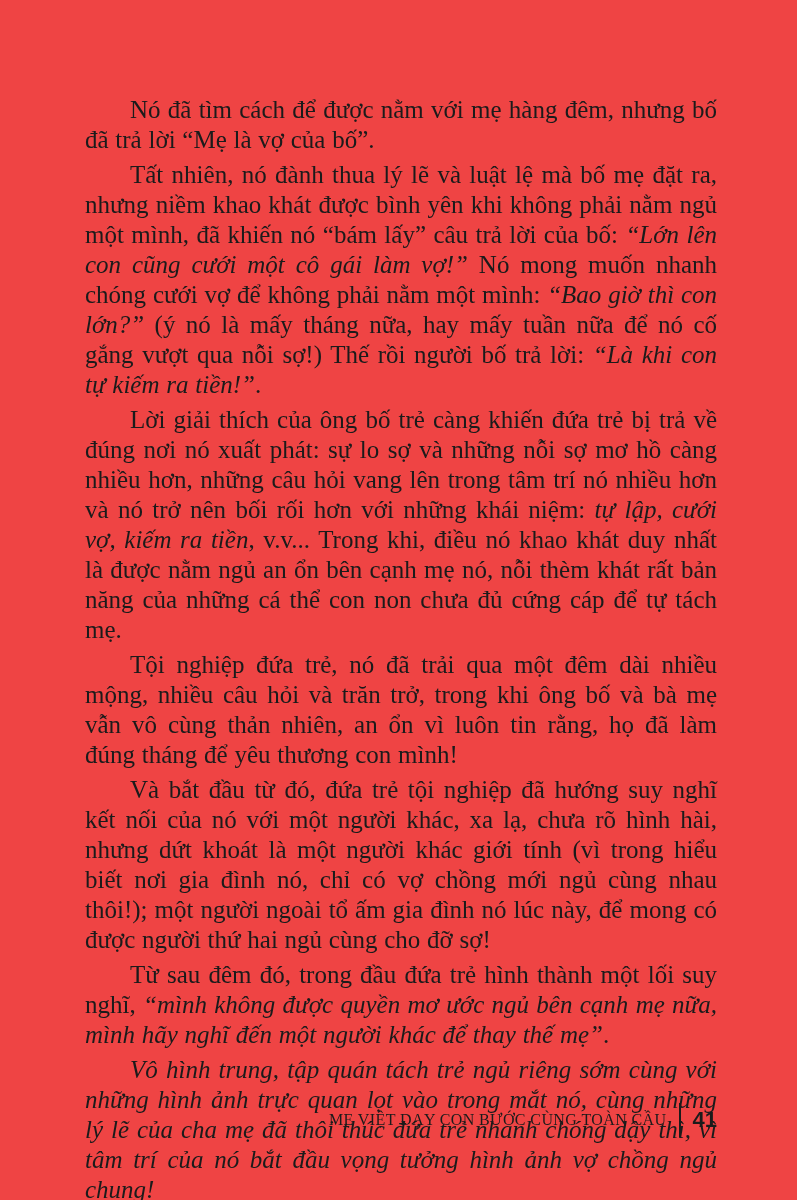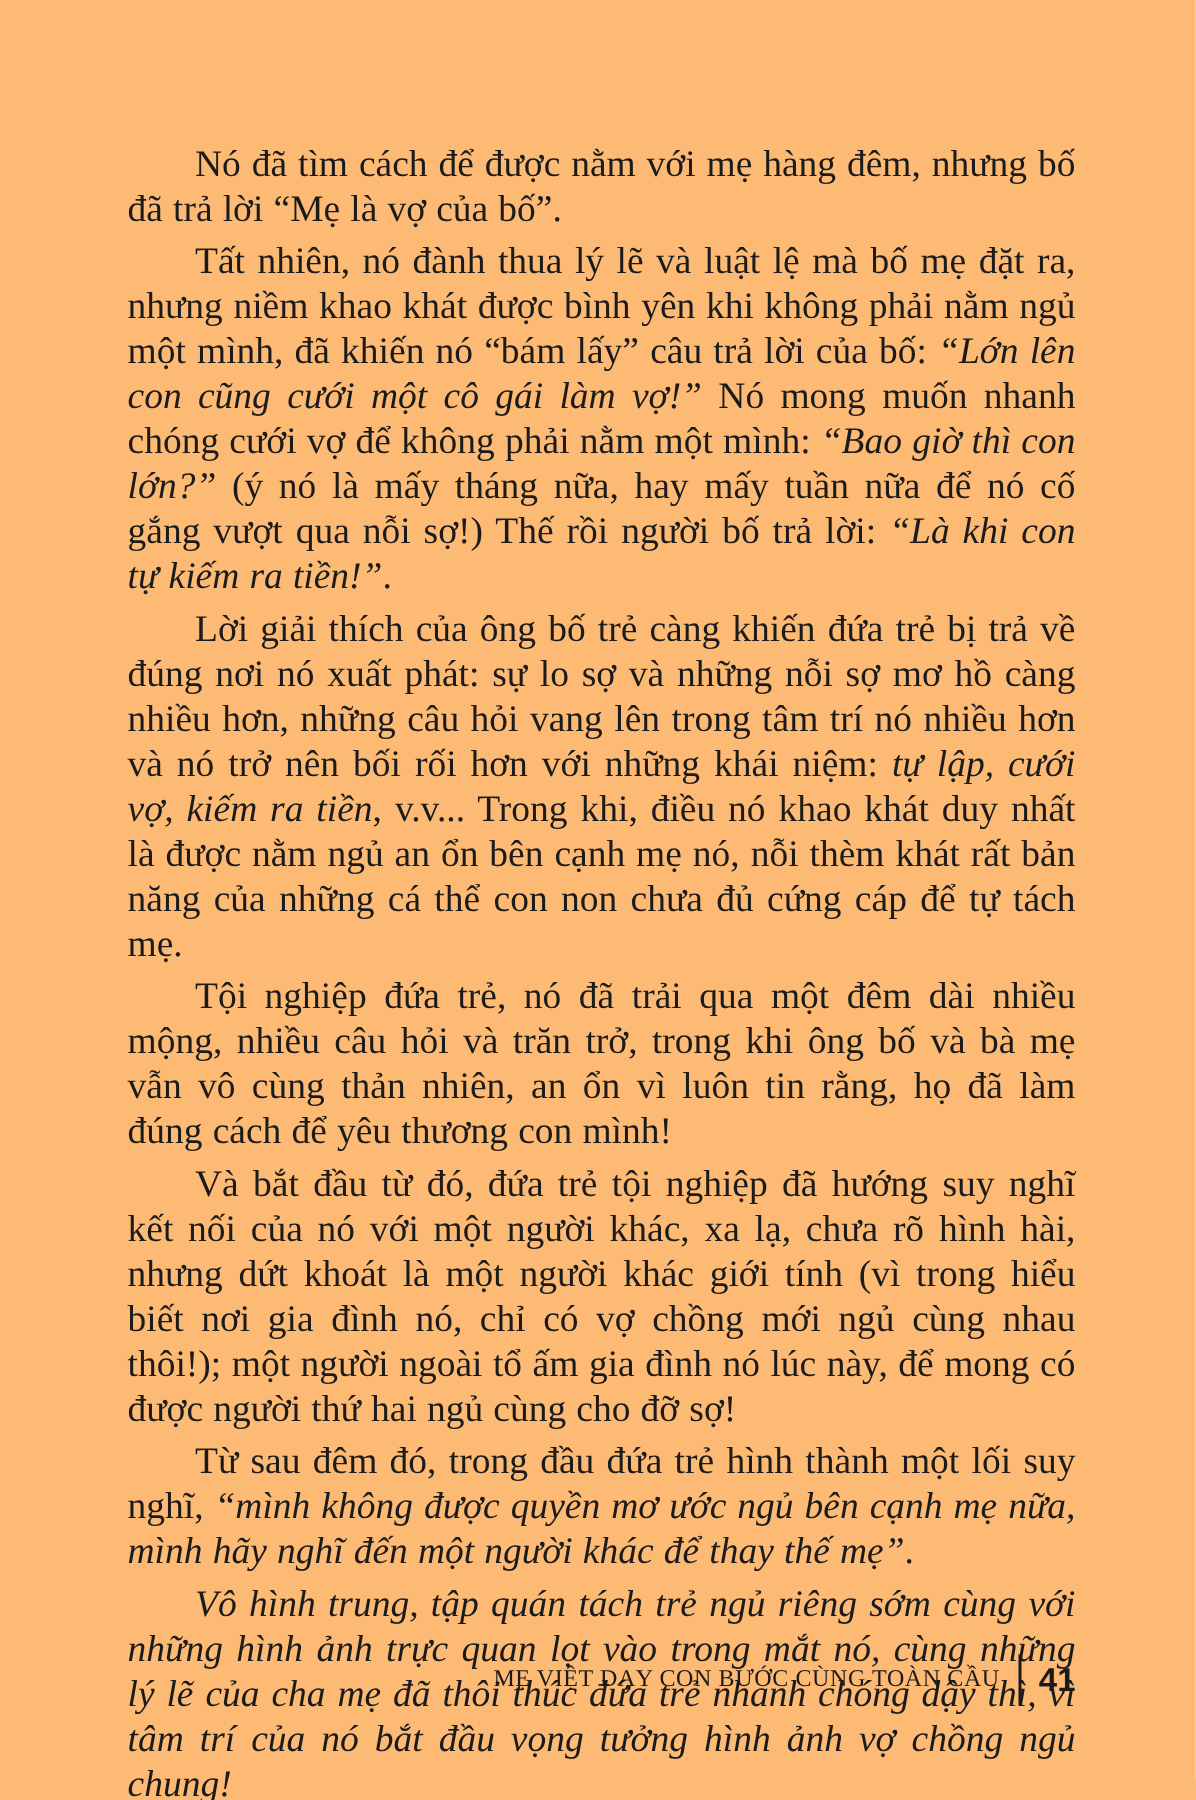--- a/index.html
+++ b/index.html
@@ -10,21 +10,21 @@
       width: 797px;
       height: 1200px;
       background: #ffffff;
       font-family: "Liberation Serif", serif;
       color: #1b1b1b;
     }
     .page {
       position: relative;
       width: 797px;
       height: 1200px;
-      background: #fdba74;
+      background: #ef4444;
       overflow: hidden;
     }
     .content {
       position: absolute;
       left: 85px;
       top: 95px;
       width: 632px;
     }
     .para {
       margin: 0 0 5px 0;
@@ -71,21 +71,21 @@
     }
   </style>
 </head>
 <body>
 
 <div class="page">
   <main class="content">
       <p class="para"><span>Nó đã tìm cách để được nằm với mẹ hàng đêm, nhưng bố đã trả lời “Mẹ là vợ của bố”.</span></p>
       <p class="para"><span>Tất nhiên, nó đành thua lý lẽ và luật lệ mà bố mẹ đặt ra, nhưng niềm khao khát được bình yên khi không phải nằm ngủ một mình, đã khiến nó “bám lấy” câu trả lời của bố: </span><span class="it">“Lớn lên con cũng cưới một cô gái làm vợ!”</span><span> Nó mong muốn nhanh chóng cưới vợ để không phải nằm một mình: </span><span class="it">“Bao giờ thì con lớn?”</span><span> (ý nó là mấy tháng nữa, hay mấy tuần nữa để nó cố gắng vượt qua nỗi sợ!) Thế rồi người bố trả lời: </span><span class="it">“Là khi con tự kiếm ra tiền!”</span><span>.</span></p>
       <p class="para"><span>Lời giải thích của ông bố trẻ càng khiến đứa trẻ bị trả về đúng nơi nó xuất phát: sự lo sợ và những nỗi sợ mơ hồ càng nhiều hơn, những câu hỏi vang lên trong tâm trí nó nhiều hơn và nó trở nên bối rối hơn với những khái niệm: </span><span class="it">tự lập, cưới vợ, kiếm ra tiền</span><span>, v.v... Trong khi, điều nó khao khát duy nhất là được nằm ngủ an ổn bên cạnh mẹ nó, nỗi thèm khát rất bản năng của những cá thể con non chưa đủ cứng cáp để tự tách mẹ.</span></p>
-      <p class="para"><span>Tội nghiệp đứa trẻ, nó đã trải qua một đêm dài nhiều mộng, nhiều câu hỏi và trăn trở, trong khi ông bố và bà mẹ vẫn vô cùng thản nhiên, an ổn vì luôn tin rằng, họ đã làm đúng cách để yêu thương con mình!</span></p>
+      <p class="para"><span>Tội nghiệp đứa trẻ, nó đã trải qua một đêm dài nhiều mộng, nhiều câu hỏi và trăn trở, trong khi ông bố và bà mẹ vẫn vô cùng thản nhiên, an ổn vì luôn tin rằng, họ đã làm đúng tháng để yêu thương con mình!</span></p>
       <p class="para"><span>Và bắt đầu từ đó, đứa trẻ tội nghiệp đã hướng suy nghĩ kết nối của nó với một người khác, xa lạ, chưa rõ hình hài, nhưng dứt khoát là một người khác giới tính (vì trong hiểu biết nơi gia đình nó, chỉ có vợ chồng mới ngủ cùng nhau thôi!); một người ngoài tổ ấm gia đình nó lúc này, để mong có được người thứ hai ngủ cùng cho đỡ sợ!</span></p>
       <p class="para"><span>Từ sau đêm đó, trong đầu đứa trẻ hình thành một lối suy nghĩ, </span><span class="it">“mình không được quyền mơ ước ngủ bên cạnh mẹ nữa, mình hãy nghĩ đến một người khác để thay thế mẹ”</span><span>.</span></p>
       <p class="para italic-para"><span class="it">Vô hình trung, tập quán tách trẻ ngủ riêng sớm cùng với những hình ảnh trực quan lọt vào trong mắt nó, cùng những lý lẽ của cha mẹ đã thôi thúc đứa trẻ nhanh chóng dậy thì, vì tâm trí của nó bắt đầu vọng tưởng hình ảnh vợ chồng ngủ chung!</span></p>
     </main>
   <footer class="footer">
     <span class="footer-title">MẸ VIỆT DẠY CON BƯỚC CÙNG TOÀN CẦU</span>
     <span class="footer-sep"></span>
     <span class="footer-num">41</span>
   </footer>
 </div>

